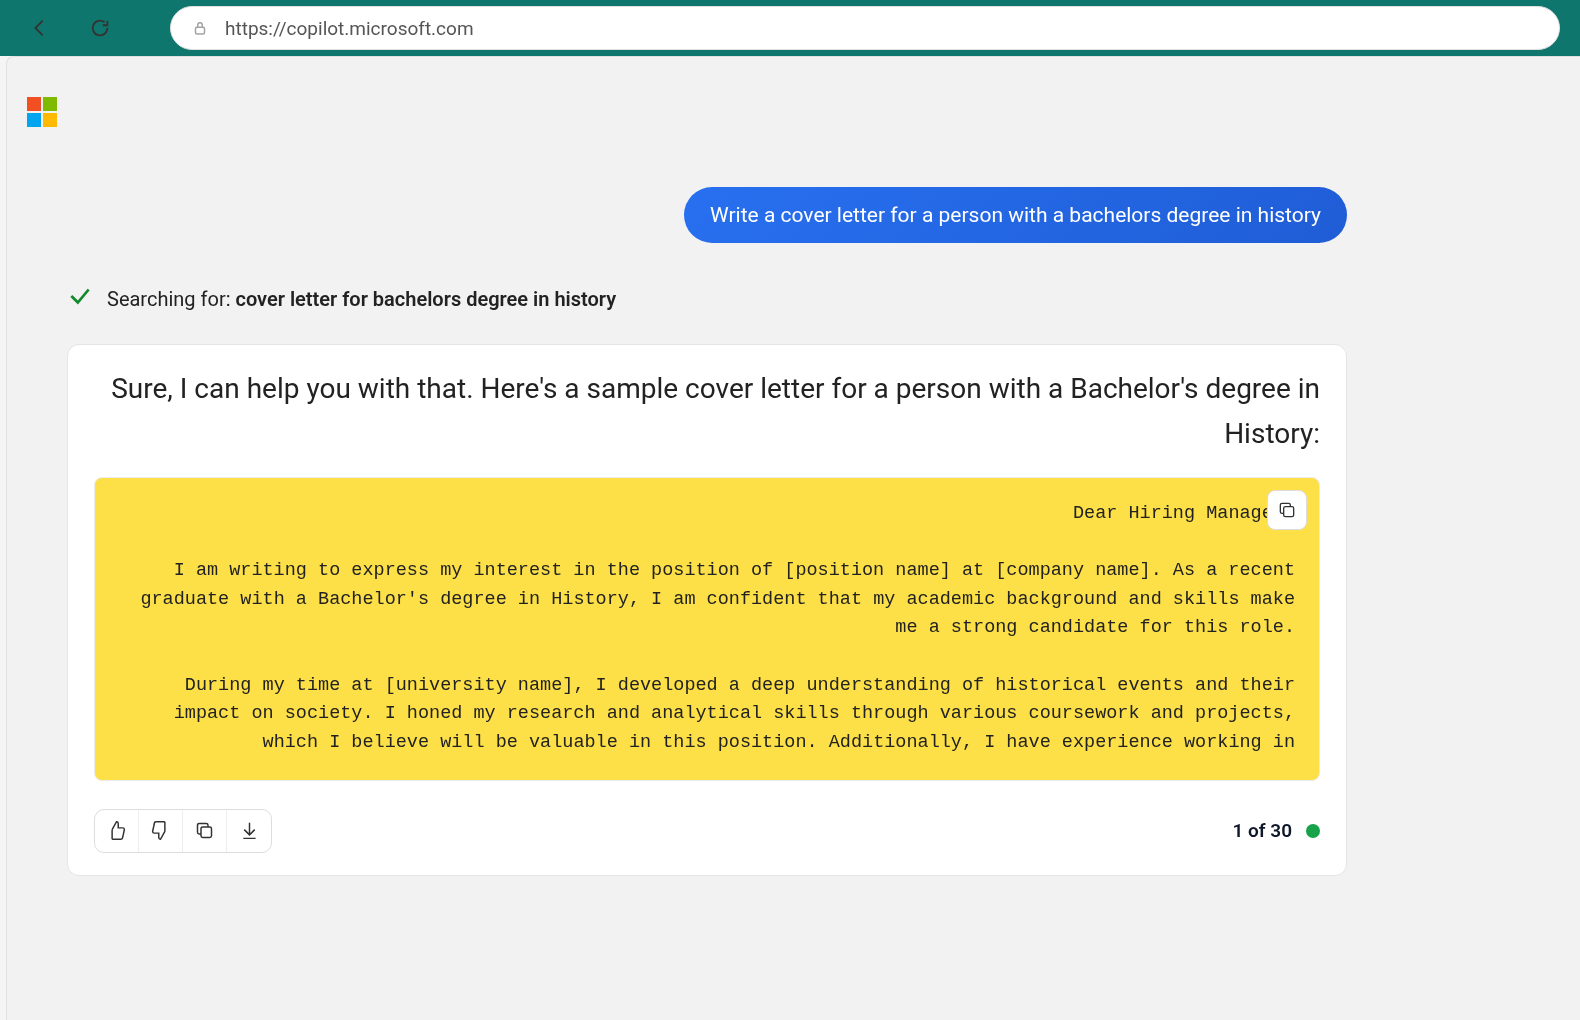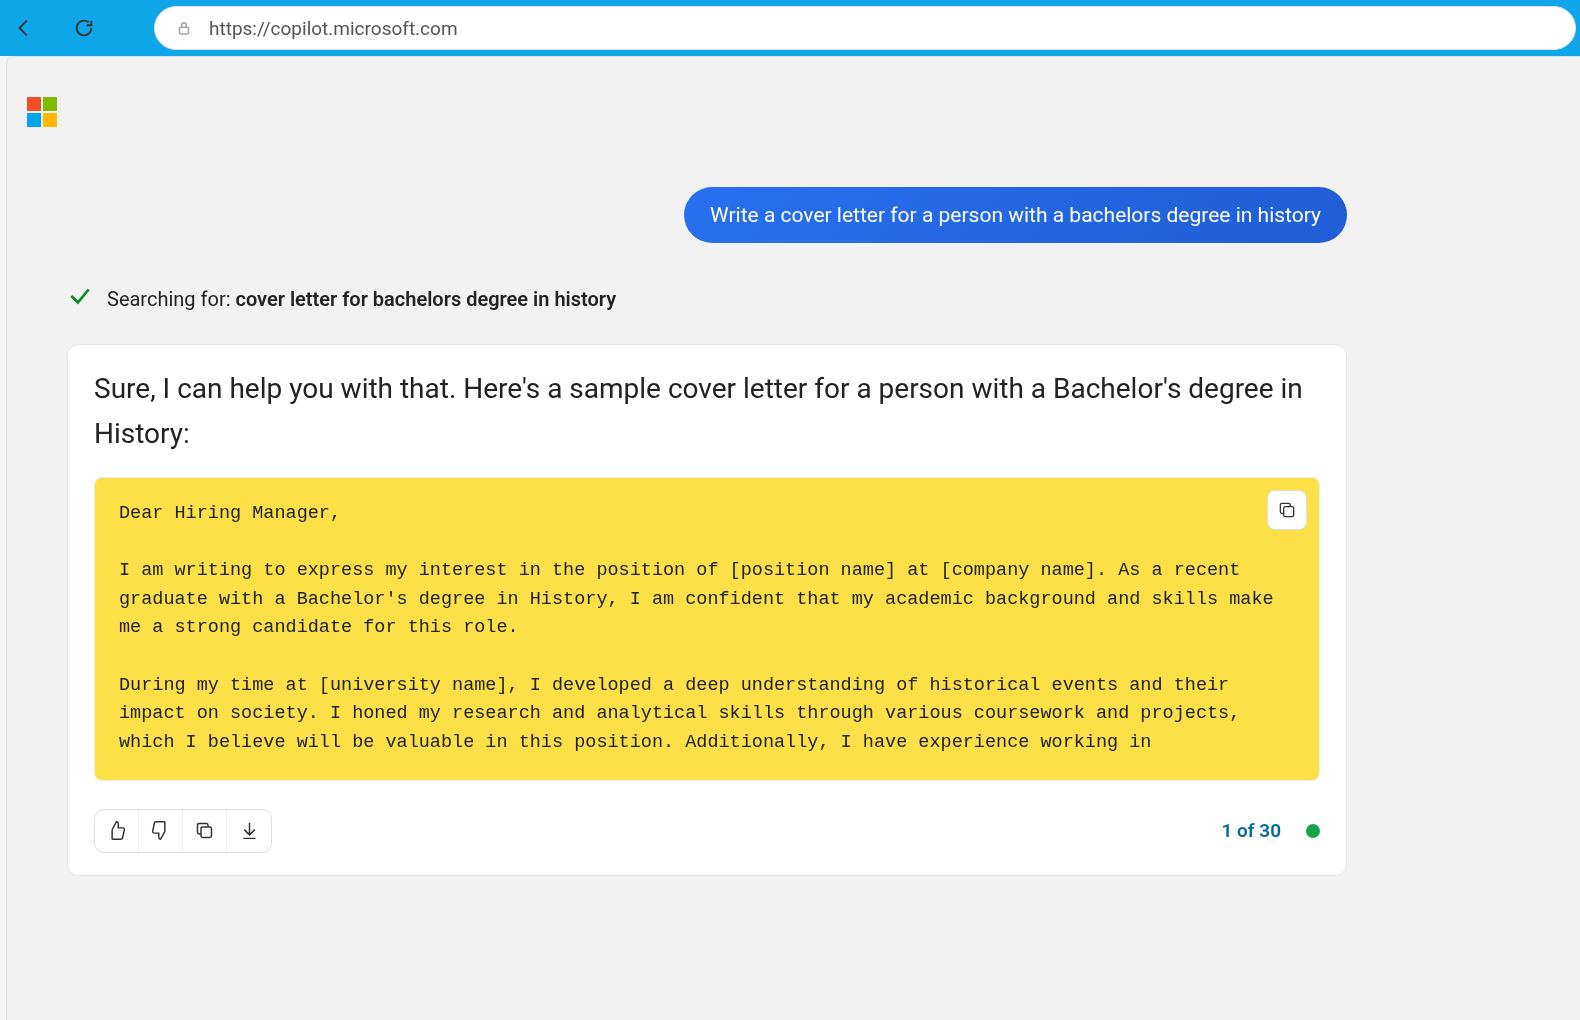--- a/index.html
+++ b/index.html
@@ -6,22 +6,22 @@
     body {
       font-family: -apple-system, BlinkMacSystemFont, 'Segoe UI', Roboto, sans-serif;
       background: #f5f5f5;
       width: 1580px;
       height: 1020px;
       overflow: hidden;
     }
     .browser-bar {
       display: flex;
       align-items: center;
-      padding: 8px 4px;
-      background: #0ea5e9;
+      padding: 8px 20px;
+      background: #0f766e;
       gap: 20px;
       height: 56px;
     }
     .nav-btn {
       width: 40px;
       height: 40px;
       display: flex;
       align-items: center;
       justify-content: center;
       cursor: pointer;
@@ -63,20 +63,21 @@
       grid-template-rows: 1fr 1fr;
       gap: 2px;
     }
     .ms-logo div:nth-child(1){background:#f25022;}
     .ms-logo div:nth-child(2){background:#7fba00;}
     .ms-logo div:nth-child(3){background:#00a4ef;}
     .ms-logo div:nth-child(4){background:#ffb900;}
     .chat-area {
       padding: 130px 60px 0 60px;
       max-width: 1400px;
+      text-align: right;
     }
     .user-msg {
       display: flex;
       justify-content: flex-end;
       margin-bottom: 40px;
     }
     .user-bubble {
       background: linear-gradient(135deg, #2870f0, #1f5dd6);
       color: #fff;
       padding: 16px 26px;
@@ -154,24 +155,24 @@
       align-items: center;
       justify-content: center;
       cursor: pointer;
       border-right: 1px solid #eee;
     }
     .action-btn:last-child { border-right: none; }
     .action-btn svg { width: 21px; height: 21px; stroke: #333; stroke-width: 1.7; fill: none; }
     .pager {
       display: flex;
       align-items: center;
-      gap: 25px;
+      gap: 14px;
       font-size: 19px;
       font-weight: 600;
-      color: #0369a1;
+      color: #0f172a;
     }
     .dot {
       width: 14px;
       height: 14px;
       border-radius: 50%;
       background: #16a34a;
     }
   </style>
 </head>
 <body>

